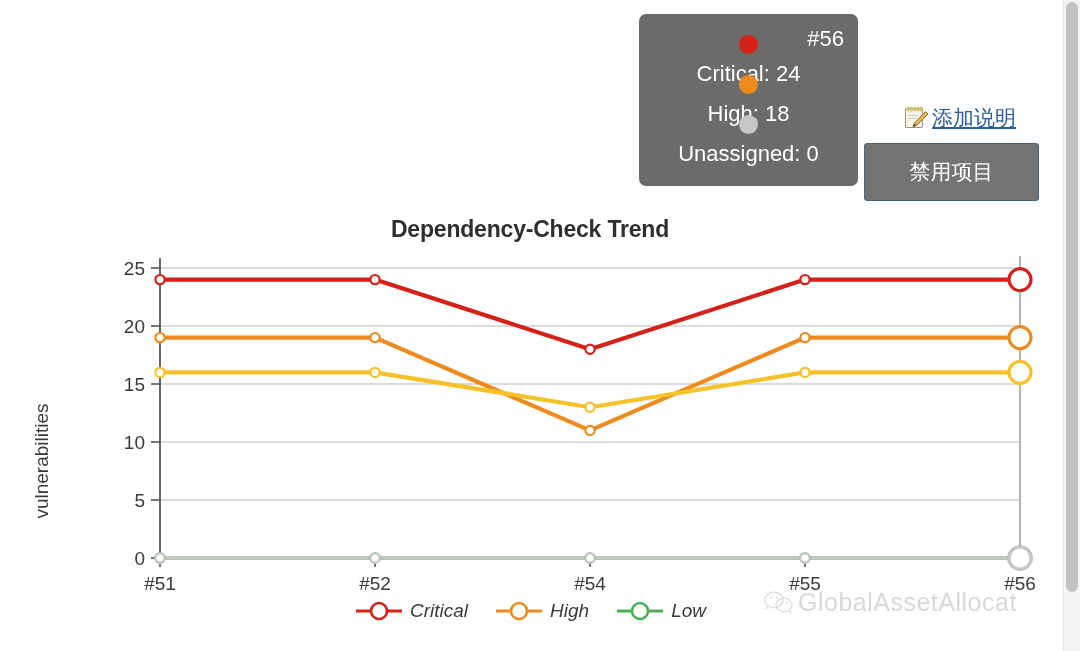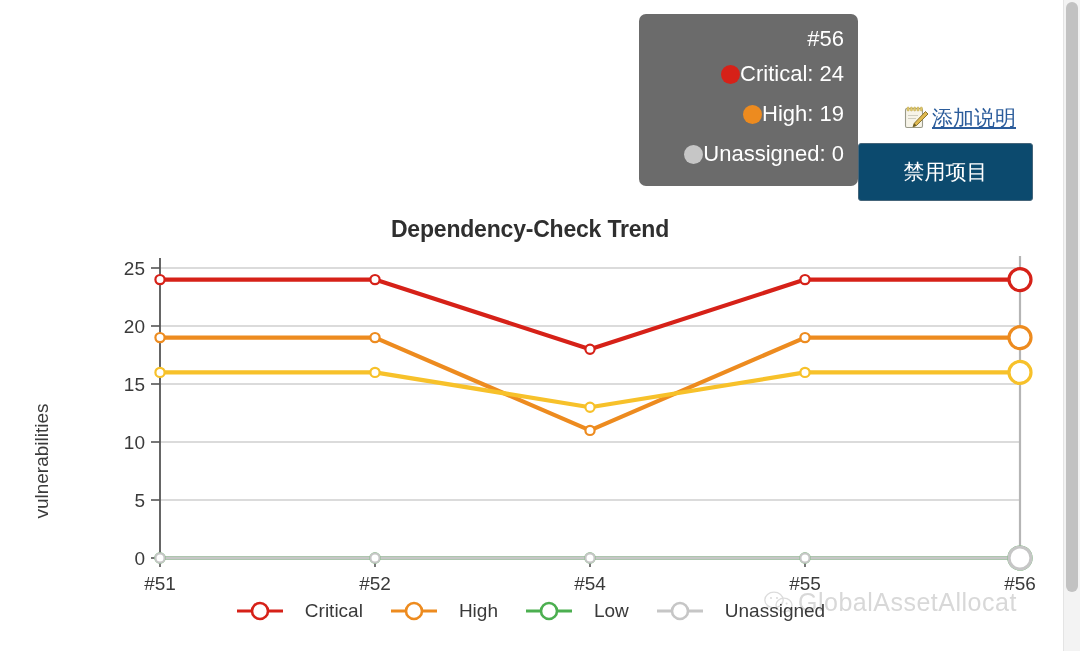--- a/index.html
+++ b/index.html
@@ -83,21 +83,22 @@
     top: 398px;
     width: 1060px;
     display: flex;
     justify-content: center;
     align-items: center;
     gap: 26px;
   }
   .legend-item {
     display: flex;
     align-items: center;
-    gap: 20px;
+    gap: 6px;
+    font-style: italic;
   }
   .legend-label {
     font-size: 19px;
     color: #3a3a3a;
   }
 
   
   .tooltip {
     position: absolute;
     left: 639px;
@@ -116,20 +117,21 @@
     line-height: 30px;
     color: #ffffff;
   }
   .tt-row {
     display: flex;
     align-items: center;
     justify-content: flex-end;
     gap: 0;
     line-height: 40px;
     height: 40px;
+    flex-direction: column;
   }
   .tt-dot {
     width: 19px;
     height: 19px;
     border-radius: 50%;
     flex: none;
   }
   .tt-text {
     font-size: 22px;
     color: #ffffff;
@@ -157,30 +159,31 @@
     font-size: 21px;
     color: #2b5c9b;
     text-decoration: underline;
     cursor: pointer;
     white-space: nowrap;
   }
   .disable-btn {
     margin-top: 11px;
     width: 175px;
     height: 58px;
-    background: #0c4a6e;
+    background: #737373;
     border: 1px solid #45657a;
     border-radius: 3px;
     color: #ffffff;
     font-size: 21px;
     display: flex;
     align-items: center;
     justify-content: center;
     cursor: pointer;
     box-sizing: border-box;
+    margin-left: 6px;
   }
 
   
   .scrollbar-track {
     position: absolute;
     right: 0;
     top: 0;
     width: 17px;
     height: 651px;
     background: #f3f3f3;
@@ -315,40 +318,33 @@
           </svg>
           <span class="legend-label">High</span>
         </div>
         <div class="legend-item">
           <svg width="50" height="26" viewBox="0 0 50 26">
             <line x1="2" y1="13" x2="48" y2="13" stroke="#4caf50" stroke-width="3"></line>
             <circle cx="25" cy="13" r="8" fill="#ffffff" stroke="#4caf50" stroke-width="2.6"></circle>
           </svg>
           <span class="legend-label">Low</span>
         </div>
-        <div class="legend-item">
-          <svg width="50" height="26" viewBox="0 0 50 26">
-            <line x1="2" y1="13" x2="48" y2="13" stroke="#c6c6c6" stroke-width="3"></line>
-            <circle cx="25" cy="13" r="8" fill="#ffffff" stroke="#c6c6c6" stroke-width="2.6"></circle>
-          </svg>
-          <span class="legend-label">Unassigned</span>
-        </div>
       </div>
   </div>
 
   <div class="tooltip">
     <div class="tt-header">#56</div>
     <div id="tt-rows">
         <div class="tt-row">
           <span class="tt-dot" style="background: rgb(214, 33, 24);"></span>
           <span class="tt-text">Critical: 24</span>
         </div>
         <div class="tt-row">
           <span class="tt-dot" style="background: rgb(237, 139, 31);"></span>
-          <span class="tt-text">High: 19</span>
+          <span class="tt-text">High: 18</span>
         </div>
         <div class="tt-row">
           <span class="tt-dot" style="background: rgb(198, 198, 198);"></span>
           <span class="tt-text">Unassigned: 0</span>
         </div>
       </div>
   </div>
 
   <div class="actions">
     <div class="desc-link-row">

